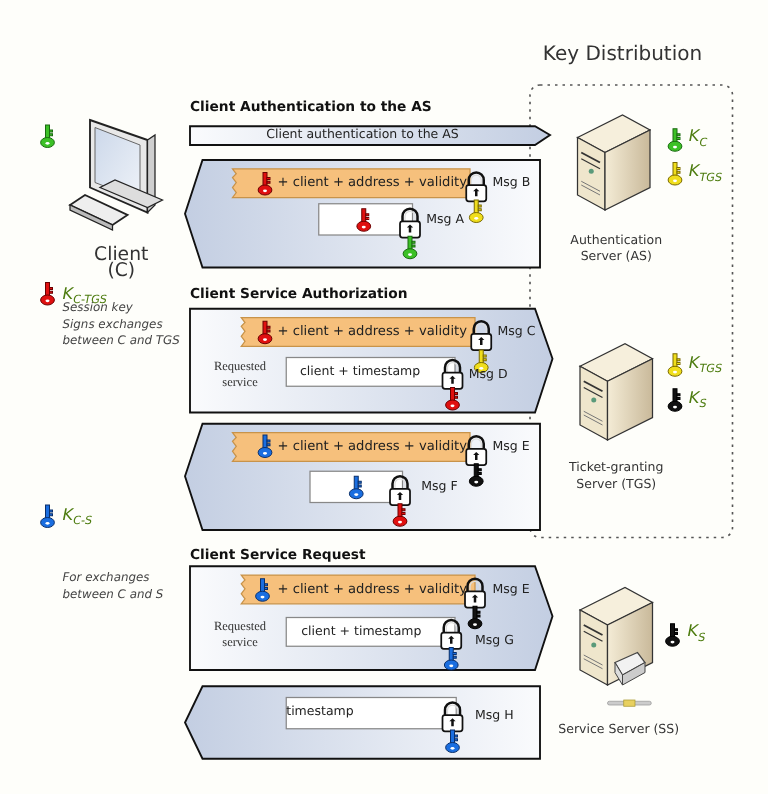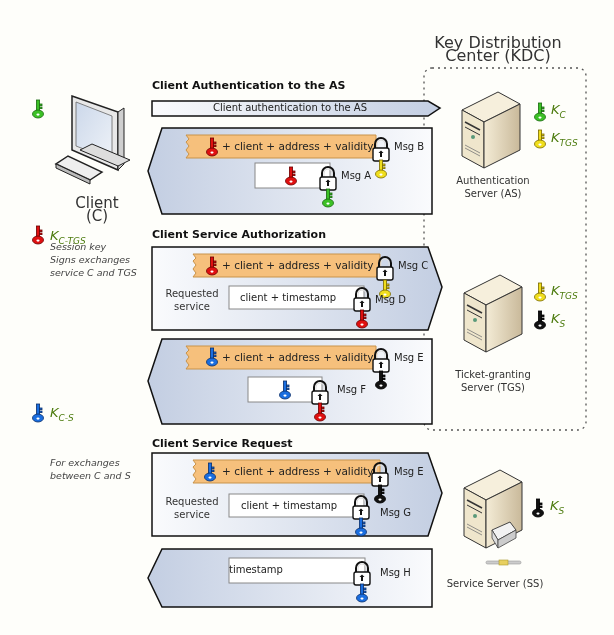--- a/index.html
+++ b/index.html
@@ -8,21 +8,21 @@
   svg.full{position:absolute;left:0;top:0;}
   .sec-title{font-weight:bold;font-size:11px;color:#111;}
   .lbl{font-size:10px;color:#333;text-align:center;line-height:13px;}
   .kdc-title{font-size:16px;color:#333;text-align:center;line-height:13px;width:140px;}
   .keylabel{font-size:13px;font-style:italic;color:#4d7c0f;}
   .keylabel sub{font-size:9px;}
   .note{font-size:9.5px;font-style:italic;color:#444;line-height:13px;}
   .ticket-text{font-size:10.5px;color:#222;}
   .box-text{font-size:10px;color:#222;}
   .msg{font-size:10px;color:#222;}
-  .req{font-size:10px;color:#333;text-align:center;line-height:13px;}
+  .req{font-size:10px;color:#333;text-align:center;line-height:13px;font-family:Liberation Serif, serif;}
 </style>
 </head>
 <body>
 
 <svg class="full" width="614" height="635" viewBox="0 0 614 635">
   <defs>
     <linearGradient id="arrowGrad" x1="0" y1="0" x2="1" y2="0">
       <stop offset="0" stop-color="#c3cee2"></stop>
       <stop offset="1" stop-color="#fafbfd"></stop>
     </linearGradient>
@@ -161,34 +161,33 @@
   </g>
   <use href="#key" x="538" y="509" fill="#111" stroke="#000" stroke-width="0.8"></use>
 </svg>
 
 <div class="abs lbl" style="left:62px;top:197px;width:70px;font-size:15px;">Client (C)</div>
 
 <div class="abs keylabel" style="left:50px;top:228px;"><span>K</span><sub>C-TGS</sub></div>
 <div class="abs note" style="left:50px;top:240px;">
   <div>Session key</div>
   <div>Signs exchanges</div>
-  <div>service C and TGS</div>
+  <div>between C and TGS</div>
 </div>
 <div class="abs keylabel" style="left:50px;top:405px;"><span>K</span><sub>C-S</sub></div>
 <div class="abs note" style="left:50px;top:427px;margin-top:29px;">
   <div>For exchanges</div>
   <div>between C and S</div>
 </div>
 
 <div class="abs kdc-title" style="left:428px;top:36px;">
   <div>Key Distribution</div>
-  <div>Center (KDC)</div>
-</div>
-
-<div class="abs lbl" style="left:448px;top:174px;width:90px;">
+</div>
+
+<div class="abs lbl" style="left:448px;top:186px;width:90px;">
   <div>Authentication</div>
   <div>Server (AS)</div>
 </div>
 <div class="abs keylabel" style="left:551px;top:102px;"><span>K</span><sub>C</sub></div>
 <div class="abs keylabel" style="left:551px;top:130px;"><span>K</span><sub>TGS</sub></div>
 
 <div class="abs lbl" style="left:448px;top:368px;width:90px;">
   <div>Ticket-granting</div>
   <div>Server (TGS)</div>
 </div>

